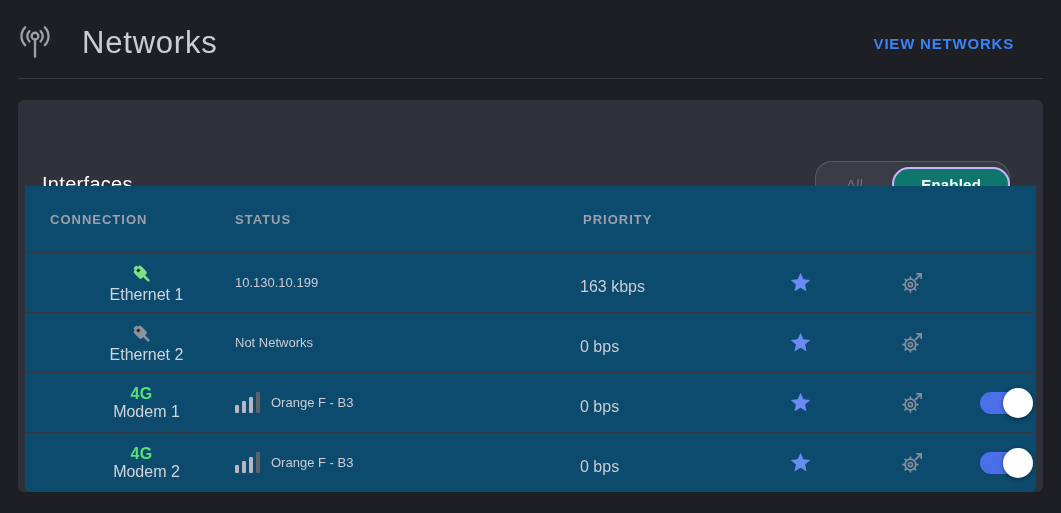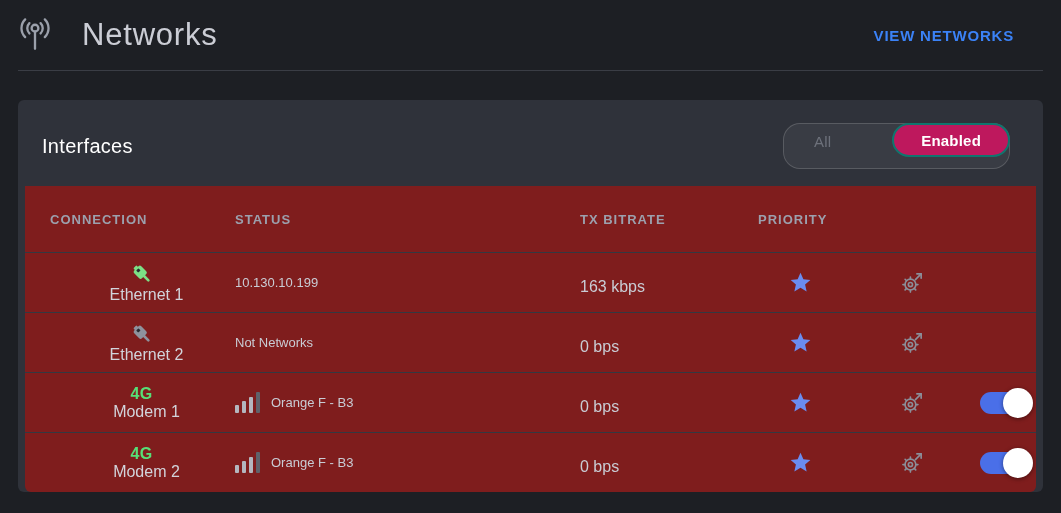--- a/index.html
+++ b/index.html
@@ -6,21 +6,21 @@
   html,body { width:1061px; height:513px; overflow:hidden; }
   body {
     background:#1d1f24;
     font-family:"Liberation Sans", sans-serif;
     color:#c9ccd4;
     position:relative;
   }
 
   
   .app-header {
-    position:absolute; left:18px; right:18px; top:0; height:71px;
+    position:absolute; left:18px; right:18px; top:8px; height:71px;
     display:flex; align-items:center;
     border-bottom:1px solid #3a3d45;
   }
   .app-header .antenna { width:38px; height:38px; flex:0 0 auto; margin-left:-2px; }
   .app-title {
     margin-left:28px;
     font-size:31px; font-weight:400; letter-spacing:0.8px; color:#cbcdd5;
   }
   .view-link {
     margin-left:auto; margin-right:29px;
@@ -29,46 +29,46 @@
   }
 
   
   .panel {
     position:absolute; left:18px; top:100px; width:1025px; height:392px;
     background:#2f323a; border-radius:6px;
   }
   .panel-header {
     height:86px; display:flex; align-items:center;
     padding:6px 33px 0 24px;
+    margin-top:38px;
   }
   .panel-title { font-size:20px; font-weight:500; color:#ffffff; letter-spacing:0.3px; }
 
   
   .segmented {
-    margin-left:auto; display:flex; 
+    margin-left:auto; display:flex; align-items:center;
     height:46px; border-radius:17px;
     background:rgba(255,255,255,0.05);
     border:1px solid rgba(255,255,255,0.16);
-    gap:32px;
   }
   .seg {
     display:flex; align-items:center; justify-content:center;
     height:34px; padding:0 30px; cursor:pointer;
     font-size:15px; color:#6d717b; letter-spacing:0.2px;
   }
   .seg.selected {
-    background:#be185d; border:2px solid #0f766e; border-radius:17px;
+    background:#0f766e; border:2px solid #c4b5fd; border-radius:17px;
     height:34px; margin:-1px; padding:0 27px;
     color:#ffffff; font-weight:bold;
   }
 
   
   .table {
     position:absolute; left:7px; right:7px; top:86px; bottom:0;
-    background:#7f1d1d; border-radius:0 0 6px 6px;
+    background:#0c4a6e; border-radius:0 0 6px 6px;
   }
   .grid-row {
     display:grid;
     grid-template-columns:210px 345px 175px 90px 135px 1fr;
     align-items:center;
   }
   .thead { height:66px; }
   .th {
     font-size:13px; font-weight:bold; letter-spacing:1px;
     color:#9ca0ad; text-transform:uppercase;
@@ -125,21 +125,20 @@
     <div class="segmented">
       <div class="seg">All</div>
       <div class="seg selected">Enabled</div>
     </div>
   </div>
 
   <div class="table">
     <div class="grid-row thead">
       <div class="th c1">CONNECTION</div>
       <div class="th">STATUS</div>
-      <div class="th">TX BITRATE</div>
       <div class="th c4">PRIORITY</div>
       <div></div>
         <div></div>
     </div>
     <div id="tbody">
         <div class="grid-row trow">
     <div class="c-conn">
       <span class="icon-slot">
         <svg width="24" height="24" viewBox="0 0 24 24">
           <g transform="rotate(-45 12 12)" fill="#7ce085">

